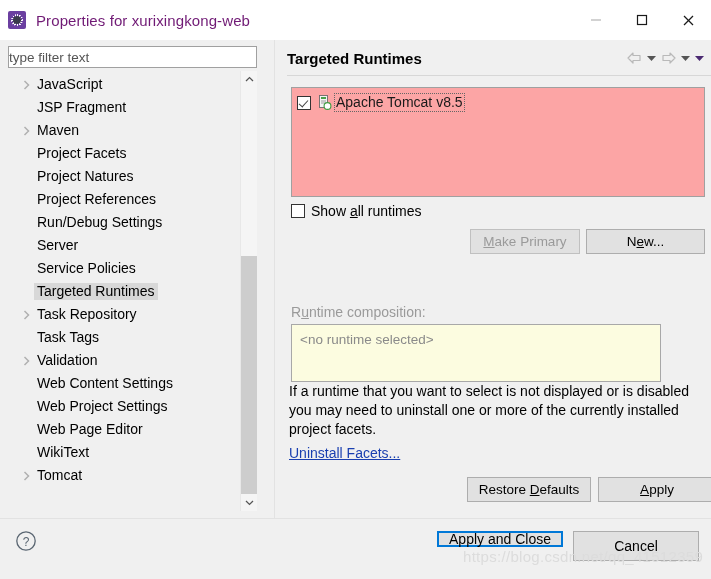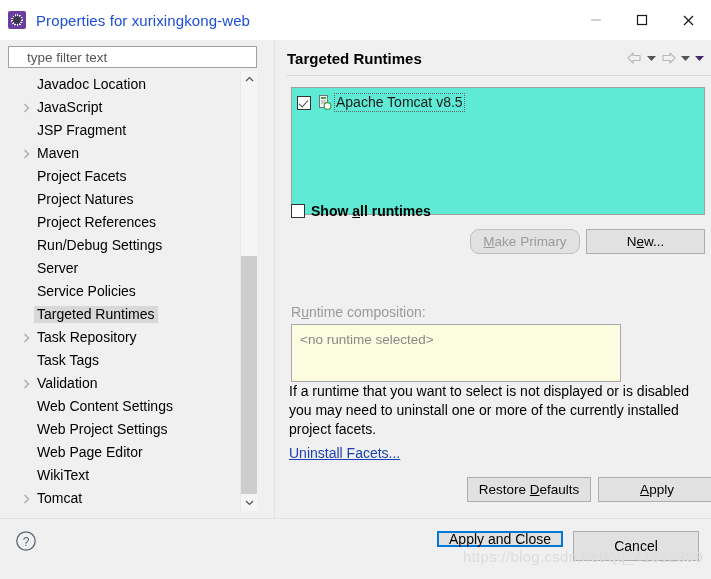--- a/index.html
+++ b/index.html
@@ -48,21 +48,21 @@
     content: "";
     position: absolute;
     left: 5px; top: 5px;
     width: 8px; height: 8px;
     border-radius: 50%;
     background: #3a3a4a;
   }
   .title-text {
     margin-left: 10px;
     font-size: 15px;
-    color: #1d4ed8;
+    color: #701a75;
     white-space: nowrap;
     letter-spacing: 0.1px;
   }
   .win-controls {
     position: absolute;
     right: 0; top: 0;
     height: 40px;
     display: flex;
     align-items: center;
   }
@@ -83,21 +83,21 @@
   }
   .filter-box {
     position: absolute;
     left: 8px; top: 6px;
     width: 249px; height: 22px;
     background: #ffffff;
     border: 1px solid #a0a0a0;
     box-sizing: border-box;
     display: flex;
     align-items: center;
-    padding-left: 18px;
+    padding-left: 0;
     font-size: 13.5px;
     color: #555;
   }
   .tree {
     position: absolute;
     left: 8px; top: 31px;
     width: 249px; height: 440px;
     background: #f0f0f0;
     box-sizing: border-box;
     overflow: hidden;
@@ -197,22 +197,22 @@
   .hr {
     position: absolute;
     left: 12px; top: 35px;
     width: 424px; height: 1px;
     background: #d7d7d7;
   }
 
   .runtime-list {
     position: absolute;
     left: 16px; top: 47px;
-    width: 414px; height: 128px;
-    background: #5eead4;
+    width: 414px; height: 110px;
+    background: #fca5a5;
     border: 1px solid #a0a0a0;
     box-sizing: border-box;
   }
   .runtime-row {
     display: flex;
     align-items: center;
     padding: 5px 0 0 5px;
   }
   .chk {
     width: 14px; height: 14px;
@@ -244,21 +244,20 @@
     border: 1px dotted #666;
     padding: 0 1px 1px 1px;
     line-height: 1.15;
   }
 
   .show-all-row {
     position: absolute;
     left: 16px; top: 163px;
     display: flex;
     align-items: center;
-    font-weight: bold;
   }
   .show-all-label {
     margin-left: 6px;
     font-size: 14px;
   }
 
   .btn {
     background: #e1e1e1;
     border: 1px solid #adadad;
     box-sizing: border-box;
@@ -267,38 +266,38 @@
     color: #000;
     display: flex;
     align-items: center;
     justify-content: center;
     cursor: default;
   }
   .btn.disabled { color: #9a9a9a; border-color: #c0c0c0; }
   .btn-make-primary {
     position: absolute;
     left: 195px; top: 189px;
-    width: 110px; height: 25px; border-radius: 9px;
+    width: 110px; height: 25px;
   }
   .btn-new {
     position: absolute;
     left: 311px; top: 189px;
     width: 119px; height: 25px;
   }
 
   .composition-label {
     position: absolute;
     left: 16px; top: 264px;
     font-size: 14px;
     color: #9a9a9a;
   }
   .composition-box {
     position: absolute;
     left: 16px; top: 284px;
-    width: 330px; height: 58px;
+    width: 370px; height: 58px;
     background: #fcfce0;
     border: 1px solid #a8a8a8;
     box-sizing: border-box;
     padding: 7px 8px;
     font-size: 13.5px;
     color: #8a8a8a;
   }
 
   .note {
     position: absolute;
@@ -402,24 +401,20 @@
   </div>
 </div>
 
 <div class="left-panel">
   <div class="filter-box">
     <span>type filter text</span>
   </div>
 
   <div class="tree">
     <div class="tree-list" id="tree-list">
-        <div class="tree-row">
-          <span class="twisty"></span>
-          <span class="tree-label">Javadoc Location</span>
-        </div>
         <div class="tree-row">
           <span class="twisty">
             <svg width="7" height="10" viewBox="0 0 7 10">
               <polyline points="1.5,1 5.5,5 1.5,9" fill="none" stroke="#b0b0b0" stroke-width="1.5"></polyline>
             </svg>
           </span>
           <span class="tree-label">JavaScript</span>
         </div>
         <div class="tree-row">
           <span class="twisty"></span>

